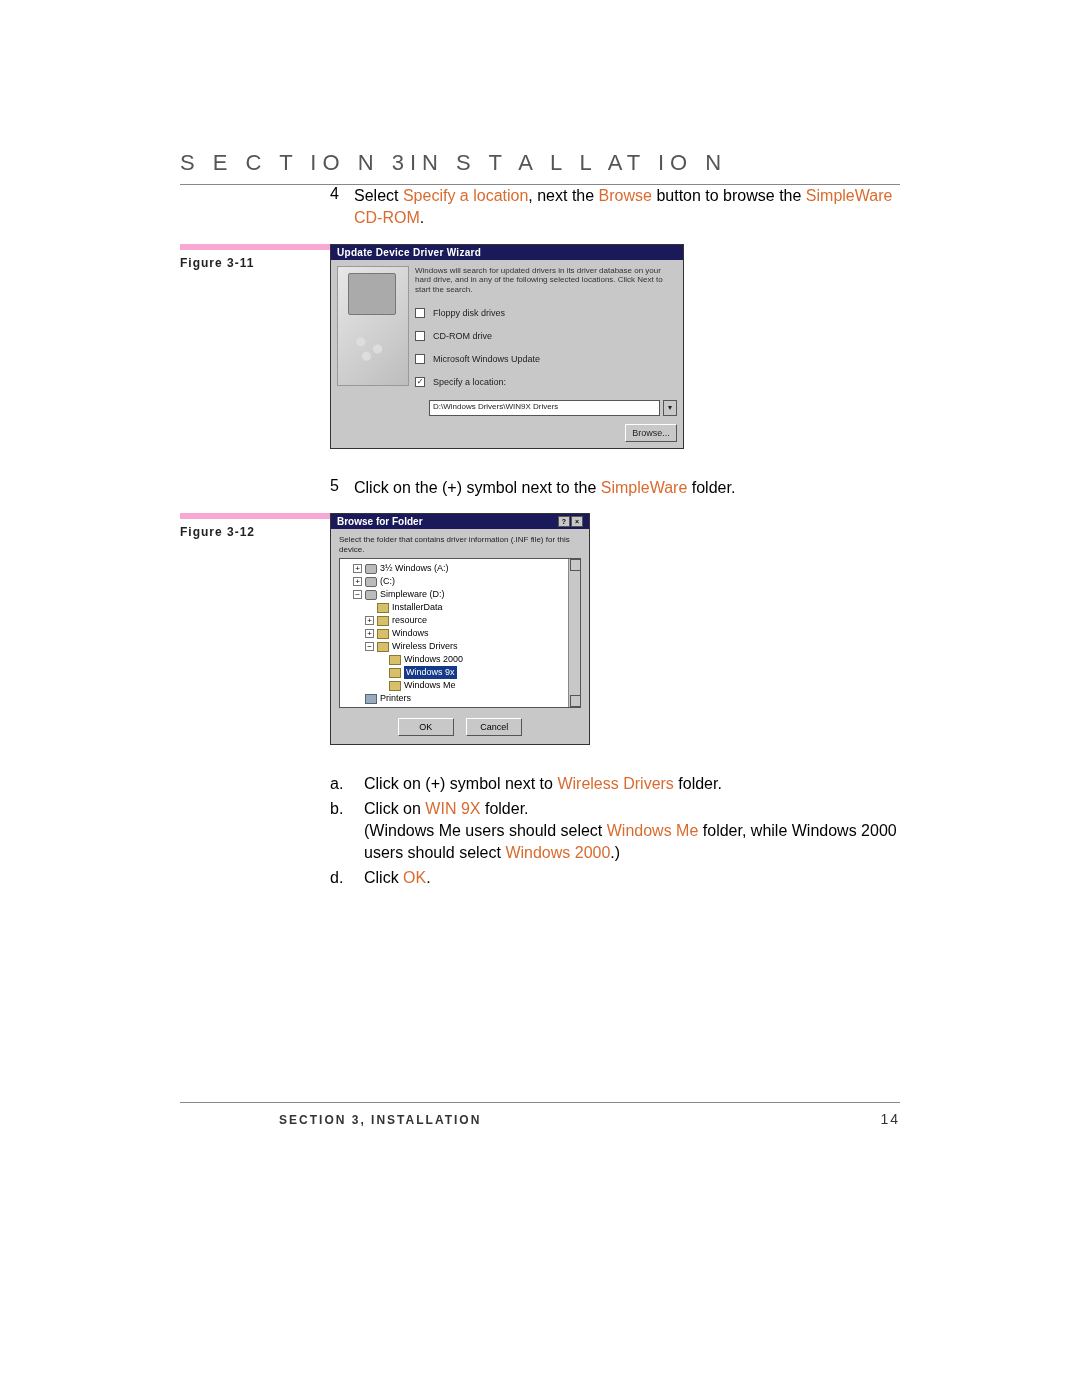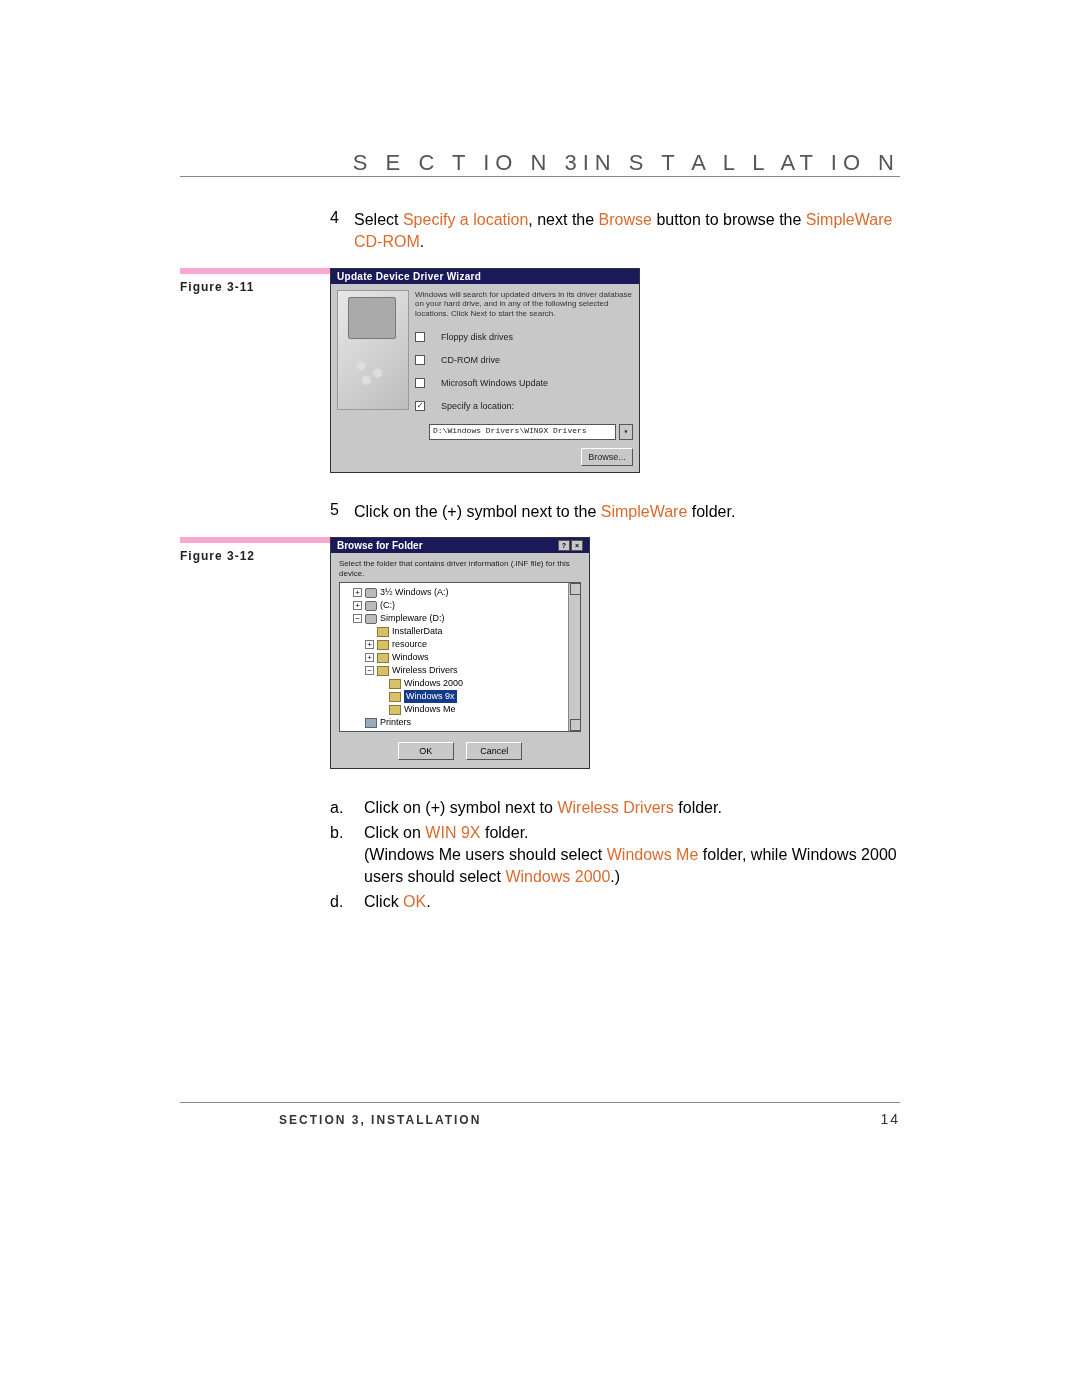--- a/index.html
+++ b/index.html
@@ -12,23 +12,23 @@
     position: relative;
   }
   .page {
     position: absolute;
     left: 180px;
     top: 150px;
     width: 720px;
   }
   .header-row {
     display: flex;
-    justify-content: flex-end;
+    justify-content: flex-start;
     border-bottom: 1px solid #888;
-    margin-bottom: 32px;
+    padding-bottom: 8px;
   }
   .header-left, .header-right {
     font-size: 22px;
     letter-spacing: 6px;
     color: #555;
     font-weight: 400;
   }
   
   .content-col {
     margin-left: 150px;
@@ -64,21 +64,21 @@
     font-weight: bold;
     letter-spacing: 1px;
     color: #222;
   }
   .figure-img {
     flex: 1;
   }
 
   
   .dlg {
-    width: 310px;
+    width: 354px;
     border: 1px solid #333;
     background: #c8c8c8;
     font-family: "MS Sans Serif", Tahoma, sans-serif;
   }
   .dlg-title {
     background: #1a1a5a;
     color: #fff;
     font-size: 10px;
     font-weight: bold;
     padding: 2px 6px;
@@ -121,38 +121,38 @@
   }
   .dlg-desc {
     font-size: 8px;
     line-height: 1.2;
     margin-bottom: 4px;
     color:#333;
   }
   .chk-row {
     display: flex;
     align-items: flex-end;
-    gap: 16px;
+    gap: 8px;
     margin: 13px 0;
     font-size: 9px;
   }
   .chk {
     width: 10px; height: 10px;
     background: #fff;
     border: 1px solid #555;
     display: inline-flex;
     align-items: center;
     justify-content: center;
     font-size: 8px;
     line-height: 1;
   }
   .chk.checked::after { content:"✓"; }
   .path-row {
     display:flex; gap:3px; align-items:center;
-    margin-top:0; margin-left:14px;font-family:Liberation Mono, monospace;
+    margin-top:0; margin-left:14px;
   }
   .path-input {
     flex:1;
     height: 16px;
     background:#fff;
     border:1px solid #555;
     font-size:8px;
     padding:1px 3px;
     overflow:hidden;
     white-space:nowrap;

